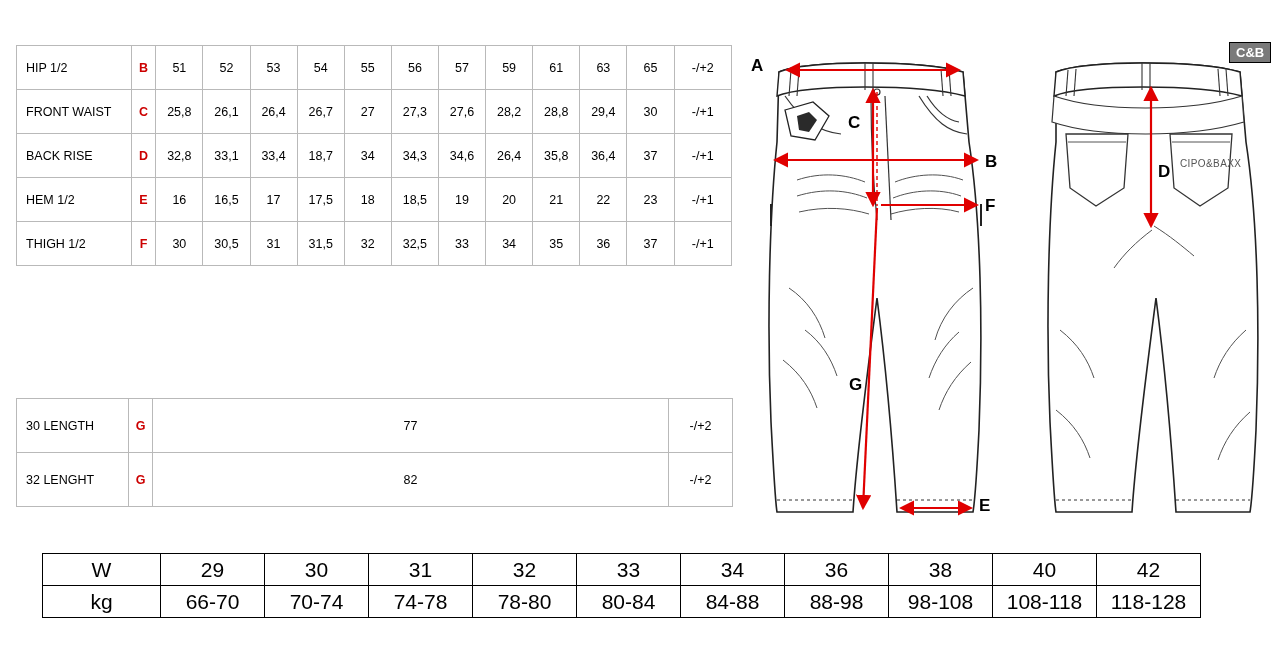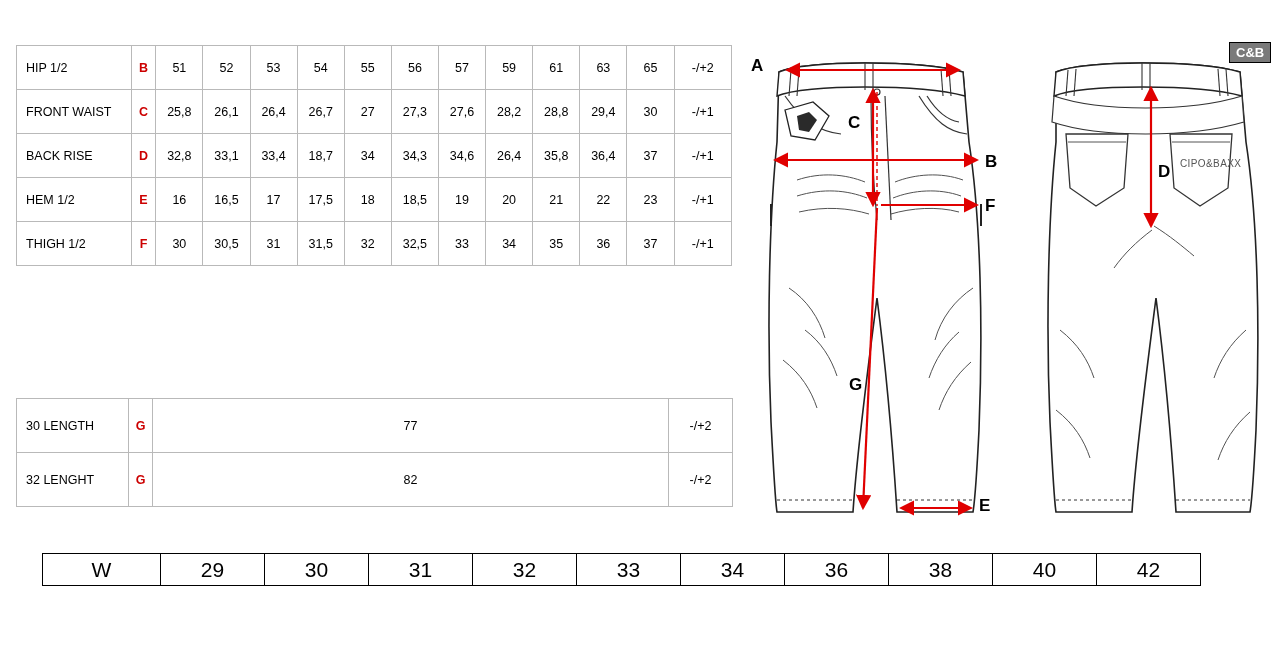--- a/index.html
+++ b/index.html
@@ -228,20 +228,33 @@
         <td class="wcell">30</td>
         <td class="wcell">31</td>
         <td class="wcell">32</td>
         <td class="wcell">33</td>
         <td class="wcell">34</td>
         <td class="wcell">36</td>
         <td class="wcell">38</td>
         <td class="wcell">40</td>
         <td class="wcell">42</td>
       </tr>
+      <tr>
+        <td class="hdr">kg</td>
+        <td class="wcell">66-70</td>
+        <td class="wcell">70-74</td>
+        <td class="wcell">74-78</td>
+        <td class="wcell">78-80</td>
+        <td class="wcell">80-84</td>
+        <td class="wcell">84-88</td>
+        <td class="wcell">88-98</td>
+        <td class="wcell">98-108</td>
+        <td class="wcell">108-118</td>
+        <td class="wcell">118-128</td>
+      </tr>
     </tbody>
   </table>
 
   <div class="diagram" id="front-diagram">
     <svg width="270" height="510" viewBox="0 0 270 510">
       <defs>
         <marker id="ar" markerWidth="7" markerHeight="7" refX="6" refY="3.5" orient="auto">
           <path d="M0,0 L7,3.5 L0,7 z" fill="#e00000"></path>
         </marker>
         <marker id="arS" markerWidth="7" markerHeight="7" refX="1" refY="3.5" orient="auto">

